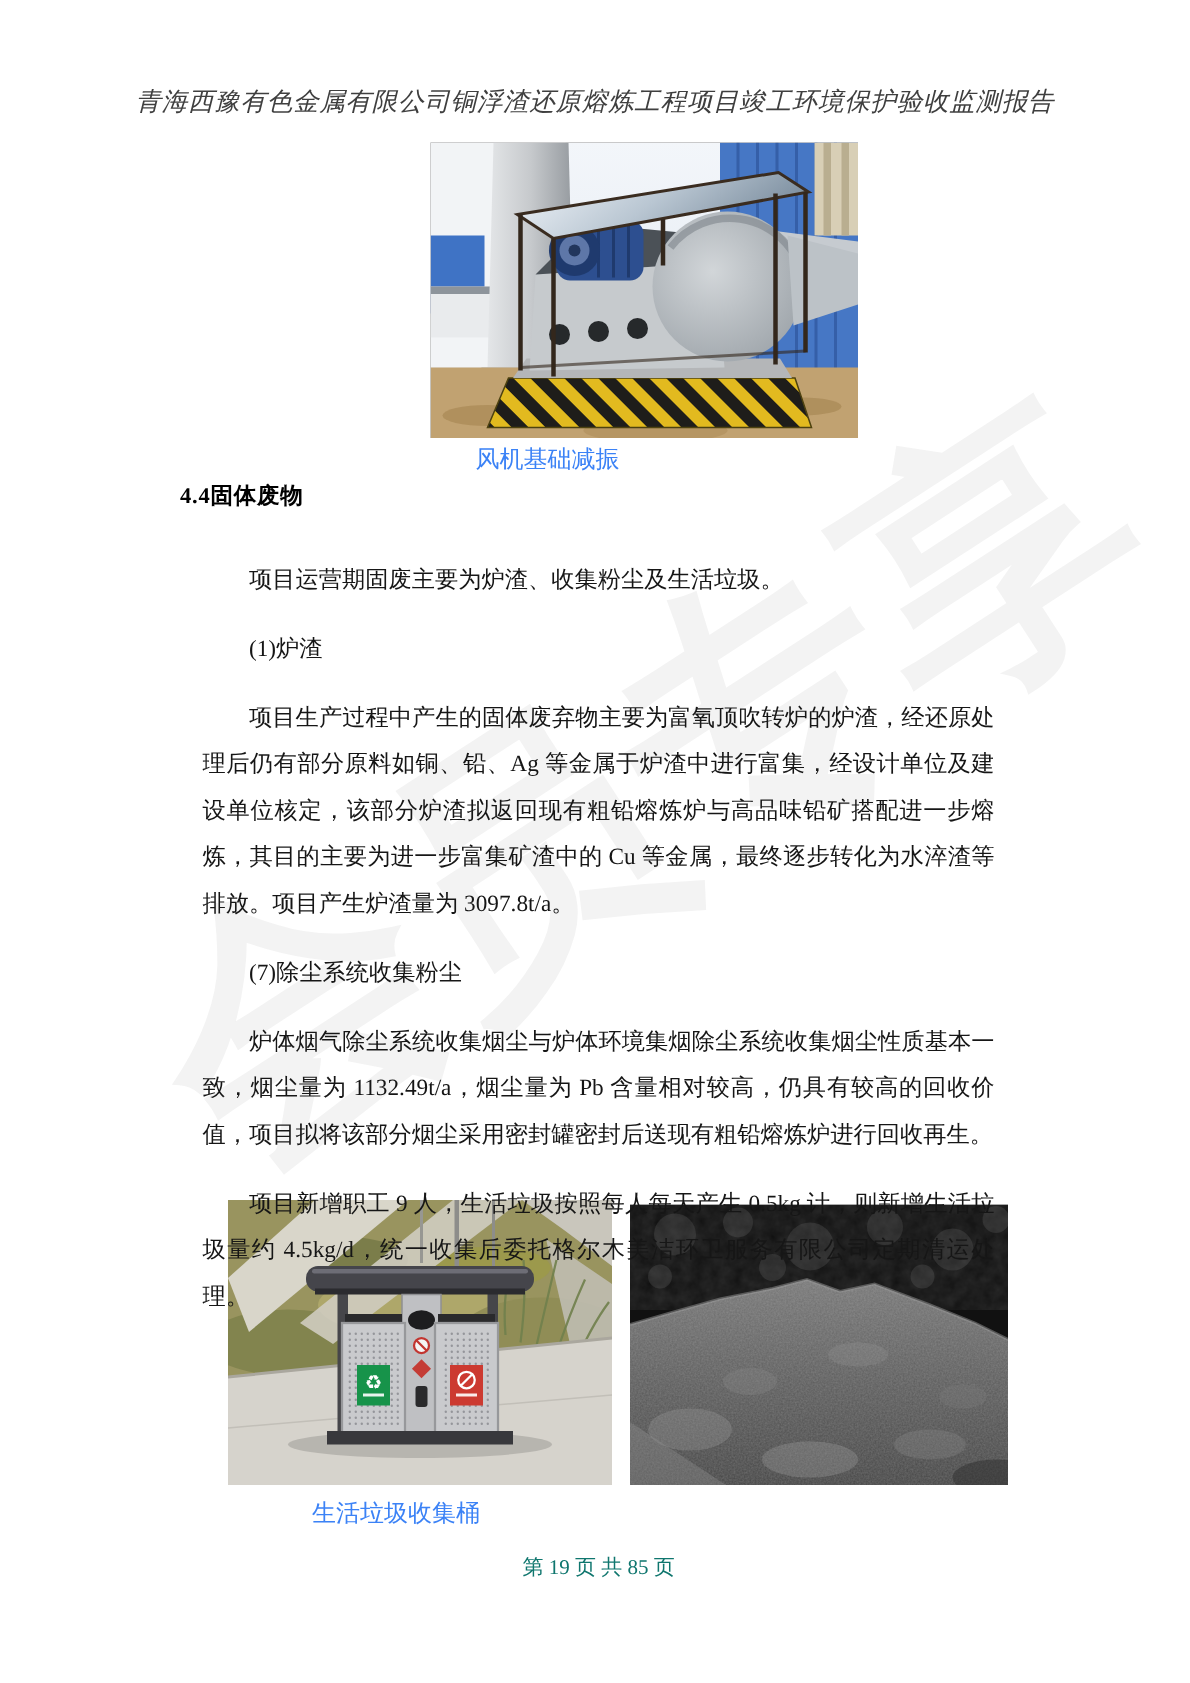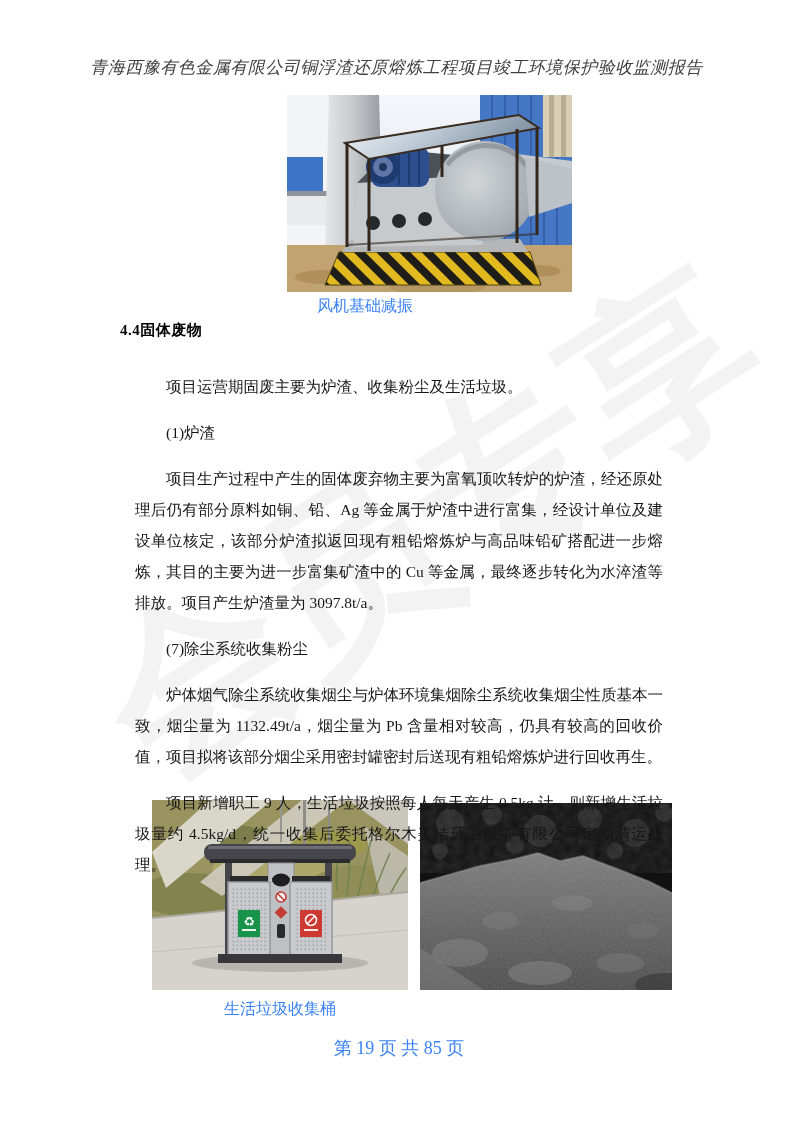--- a/index.html
+++ b/index.html
@@ -14,32 +14,32 @@
     transform:rotate(-33deg);white-space:nowrap;z-index:0;pointer-events:none;}
 
   .photo{position:absolute;overflow:hidden;background:#888;}
   .photo svg{display:block;}
   .photo-fan{left:287px;top:95px;width:285px;height:197px;}
   .photo-bin{left:152px;top:800px;width:256px;height:190px;}
   .photo-dust{left:420px;top:803px;width:252px;height:187px;}
 
   .caption{position:absolute;font-size:16px;color:#3b82f6;text-align:center;z-index:2;}
   .caption-fan{left:265px;top:296px;width:200px;}
-  .caption-bin{left:152px;top:999px;width:256px;}
+  .caption-bin{left:136px;top:999px;width:256px;}
   .caption-dust{left:420px;top:999px;width:252px;}
 
   .section-heading{position:absolute;left:120px;top:321px;width:560px;
     font-size:15px;font-weight:bold;color:#000;letter-spacing:0.5px;z-index:2;}
 
   .body-text{position:absolute;left:120px;top:356px;width:558px;z-index:1;
     font-size:15.5px;line-height:31px;color:#161616;text-align:justify;}
   .body-text p{margin:15px;text-indent:2em;}
 
   .doc-footer{position:absolute;left:120px;top:1036px;width:558px;text-align:center;
-    font-size:18px;color:#3b82f6;z-index:2;}
+    font-size:14px;color:#0f766e;z-index:2;}
 </style>
 </head>
 <body>
 
 <div class="page">
 
   <div class="doc-header">青海西豫有色金属有限公司铜浮渣还原熔炼工程项目竣工环境保护验收监测报告</div>
 
   <div class="watermark">会员专享</div>
 

